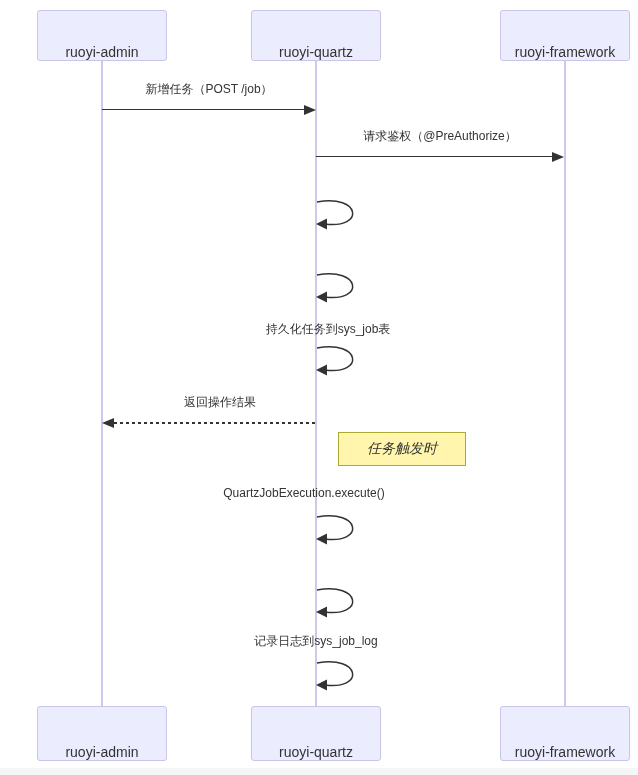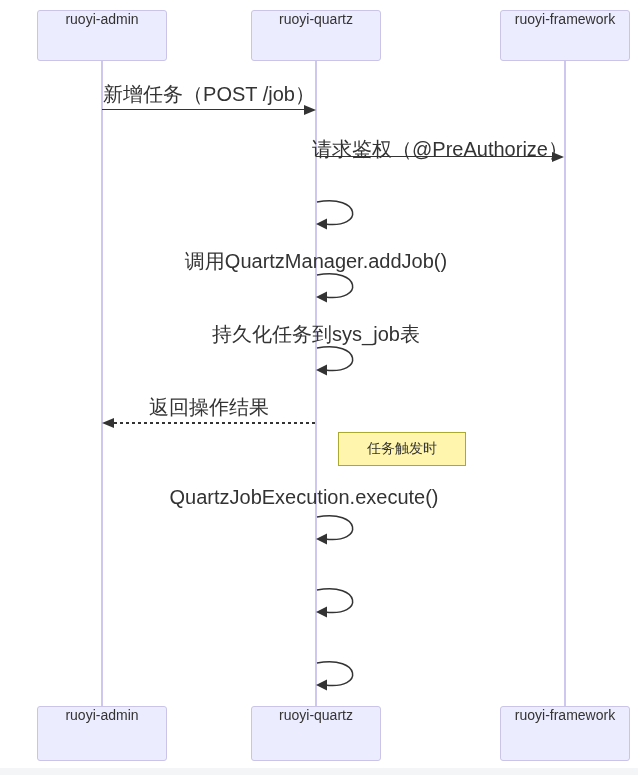--- a/index.html
+++ b/index.html
@@ -15,27 +15,27 @@
   }
   html,body{margin:0;padding:0;background:#fff;}
   .stage{
     position:relative;width:638px;height:775px;background:var(--background);
     font-family:"Liberation Sans", sans-serif;color:var(--text);overflow:hidden;
   }
   .lifeline{position:absolute;top:61px;height:645px;width:2px;background:var(--lifeline);}
   .actor{
     position:absolute;width:130px;height:51px;background:var(--actor-fill);
     border:1px solid var(--actor-border);border-radius:3px;
-    display:flex;align-items:flex-start;justify-content:center;
+    display:flex;align-items:flex-end;justify-content:center;
     font-size:14px;box-sizing:border-box;
   }
   .actor.bottom{height:55px;}
   .msg-label{
     position:absolute;transform:translateX(-50%);white-space:nowrap;
-    font-size:20px;color:var(--text);
+    font-size:12px;color:var(--text);
   }
   .line-solid{position:absolute;height:0;border-top:1.5px solid var(--line);}
   .line-dashed{
     position:absolute;height:2px;
     background:repeating-linear-gradient(90deg,var(--line) 0 3px,transparent 3px 6px);
   }
   .head-right{
     position:absolute;width:0;height:0;
     border-top:5px solid transparent;border-bottom:5px solid transparent;
     border-left:12px solid var(--line);
@@ -45,21 +45,21 @@
     border-top:5px solid transparent;border-bottom:5px solid transparent;
     border-right:12px solid var(--line);
   }
   .self-loop{position:absolute;width:52px;height:36px;overflow:visible;}
   .self-loop path{fill:none;stroke:var(--line);stroke-width:1.5;}
   .self-loop polygon{fill:var(--line);}
   .note{
     position:absolute;left:338px;top:432px;width:128px;height:34px;
     background:var(--note-fill);border:1px solid var(--note-border);
     display:flex;align-items:center;justify-content:center;
-    font-size:14px;box-sizing:border-box;
+    font-size:14px;box-sizing:border-box;font-style:italic;
   }
   .footer-strip{position:absolute;left:0;top:768px;width:638px;height:7px;background:var(--footer-strip);}
 </style>
 </head>
 <body>
 
 <div class="stage">
 
   <div class="lifeline" style="left:101px"></div>
   <div class="lifeline" style="left:315px"></div>
@@ -72,60 +72,60 @@
     <span>ruoyi-quartz</span>
   </div>
   <div class="actor" style="left:500px;top:10px">
     <span>ruoyi-framework</span>
   </div>
 
   <div class="msg-label" style="left:209px;top:81px">新增任务（POST /job）</div>
   <div class="line-solid" style="left:102px;top:109px;width:203px"></div>
   <div class="head-right" style="left:304px;top:105px"></div>
 
-  <div class="msg-label" style="left:440px;top:136px">请求鉴权（@PreAuthorize）</div>
+  <div class="msg-label" style="left:440px;top:128px">请求鉴权（@PreAuthorize）</div>
   <div class="line-solid" style="left:316px;top:156px;width:237px"></div>
   <div class="head-right" style="left:552px;top:152px"></div>
 
   <svg class="self-loop" style="left:316px;top:196px" viewBox="0 0 52 36">
     <path d="M1,6 C45,-2 49,33 9,28"></path>
       <polygon points="0,28 11,22.5 11,33.5"></polygon>
   </svg>
 
-  <div class="msg-label" style="left:316px;top:248px">调用QuartzManager.addJob()</div>
   <svg class="self-loop" style="left:316px;top:269px" viewBox="0 0 52 36">
     <path d="M1,6 C45,-2 49,33 9,28"></path>
       <polygon points="0,28 11,22.5 11,33.5"></polygon>
   </svg>
 
-  <div class="msg-label" style="left:316px;top:321px">持久化任务到sys_job表</div>
+  <div class="msg-label" style="left:328px;top:321px">持久化任务到sys_job表</div>
   <svg class="self-loop" style="left:316px;top:342px" viewBox="0 0 52 36">
     <path d="M1,6 C45,-2 49,33 9,28"></path>
       <polygon points="0,28 11,22.5 11,33.5"></polygon>
   </svg>
 
-  <div class="msg-label" style="left:209px;top:394px">返回操作结果</div>
+  <div class="msg-label" style="left:220px;top:394px">返回操作结果</div>
   <div class="line-dashed" style="left:114px;top:422px;width:202px"></div>
   <div class="head-left" style="left:102px;top:418px"></div>
 
   <div class="note">
     <span>任务触发时</span>
   </div>
 
   <div class="msg-label" style="left:304px;top:486px">QuartzJobExecution.execute()</div>
   <svg class="self-loop" style="left:316px;top:511px" viewBox="0 0 52 36">
     <path d="M1,6 C45,-2 49,33 9,28"></path>
       <polygon points="0,28 11,22.5 11,33.5"></polygon>
   </svg>
 
   <svg class="self-loop" style="left:316px;top:584px" viewBox="0 0 52 36">
     <path d="M1,6 C45,-2 49,33 9,28"></path>
       <polygon points="0,28 11,22.5 11,33.5"></polygon>
   </svg>
 
+  <div class="msg-label" style="left:316px;top:633px">记录日志到sys_job_log</div>
   <svg class="self-loop" style="left:316px;top:657px" viewBox="0 0 52 36">
     <path d="M1,6 C45,-2 49,33 9,28"></path>
       <polygon points="0,28 11,22.5 11,33.5"></polygon>
   </svg>
 
   <div class="actor bottom" style="left:37px;top:706px">
     <span>ruoyi-admin</span>
   </div>
   <div class="actor bottom" style="left:251px;top:706px">
     <span>ruoyi-quartz</span>

